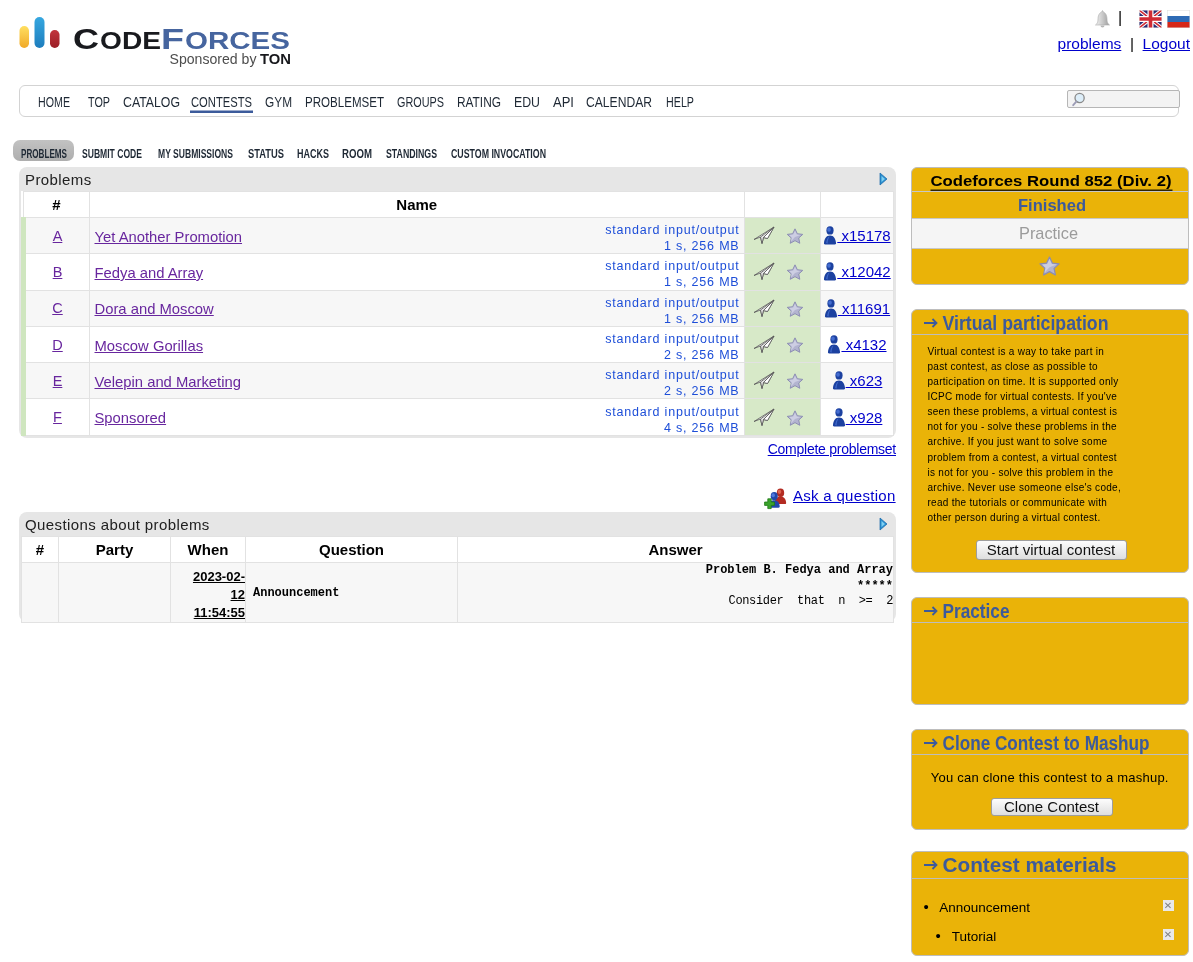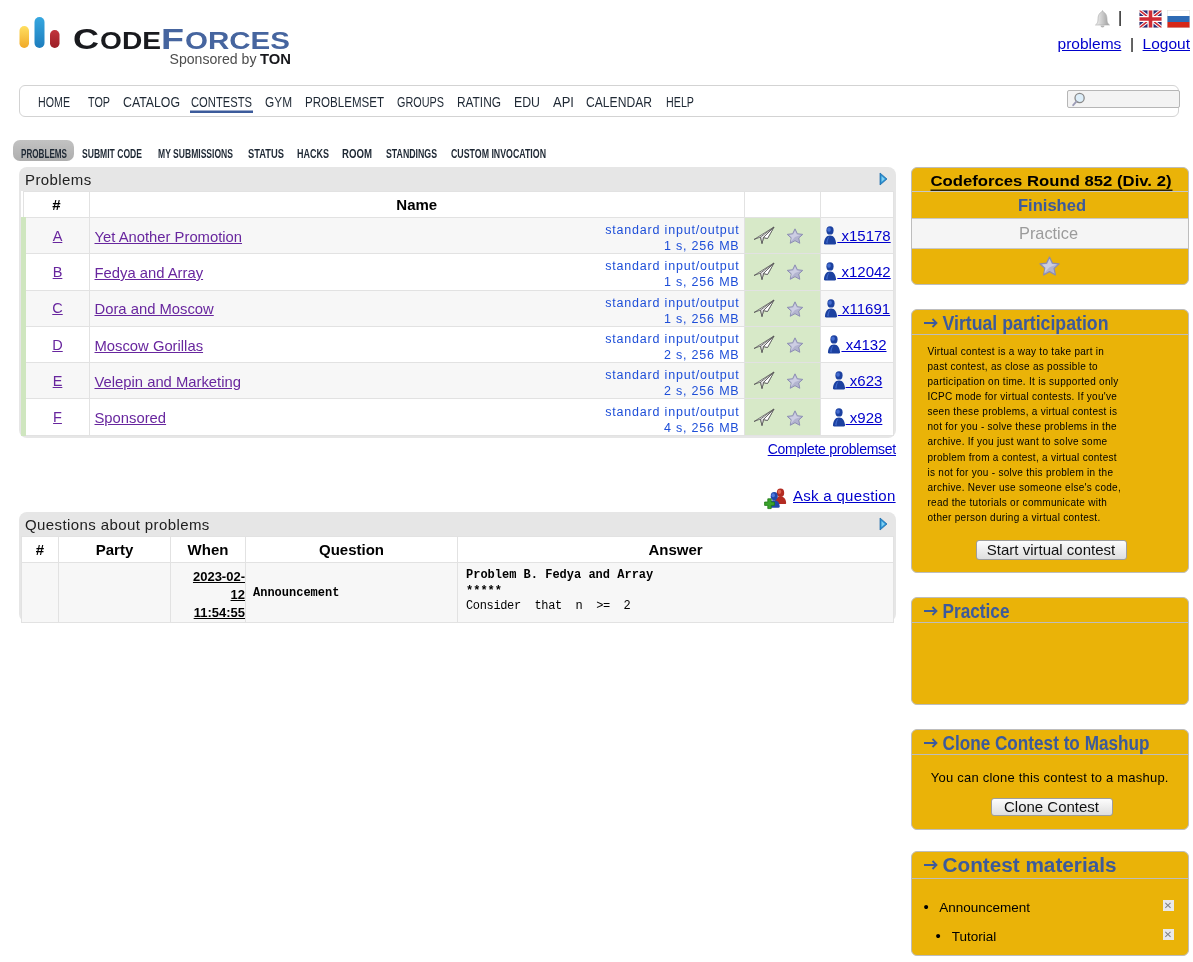--- a/index.html
+++ b/index.html
@@ -310,21 +310,21 @@
           <th>Party</th>
           <th>When</th>
           <th>Question</th>
           <th>Answer</th>
         </tr>
     <tr class="odd" style="height:54.5px;">
       <td></td>
           <td></td>
       <td style="text-align:right;font-weight:bold;font-size:13px;line-height:18px;padding-top:5px;text-decoration:underline;">2023-02-<br>12<br>11:54:55</td>
       <td style="font-family:'Liberation Mono',monospace;font-size:12px;font-weight:bold;padding-left:7px;vertical-align:middle;">Announcement</td>
-      <td style="font-family:'Liberation Mono',monospace;font-size:12px;padding-left:8px;padding-top:5px;line-height:15.5px;"><b>Problem B. Fedya and Array<br>*****</b><br><span style="font-size:12px;white-space:pre;letter-spacing:-0.35px">Consider  that  n  &gt;=  2</span></td>
+      <td style="font-family:'Liberation Mono',monospace;font-size:12px;padding-left:8px;line-height:15.5px;text-align:right;"><b>Problem B. Fedya and Array<br>*****</b><br><span style="font-size:12px;white-space:pre;letter-spacing:-0.35px">Consider  that  n  &gt;=  2</span></td>
     </tr>
   </tbody>
     </table>
 </div>
 
 <div class="roundbox" style="left:910.5px;top:166.5px;width:278.5px;height:118.5px;">
   <div class="abs" style="left:0;right:0;top:0;height:24px;border-bottom:1px solid #c8c8c8;"></div>
   <div class="abs" style="left:0;right:0;top:24px;height:27px;border-bottom:1px solid #c8c8c8;"></div>
   <div class="abs" style="left:0;right:0;top:51px;height:30.5px;background:#f5f5f5;border-bottom:1px solid #c8c8c8;"></div>
   <svg class="abs" style="left:0;top:0;" width="277" height="117" viewBox="0 0 277 117">

